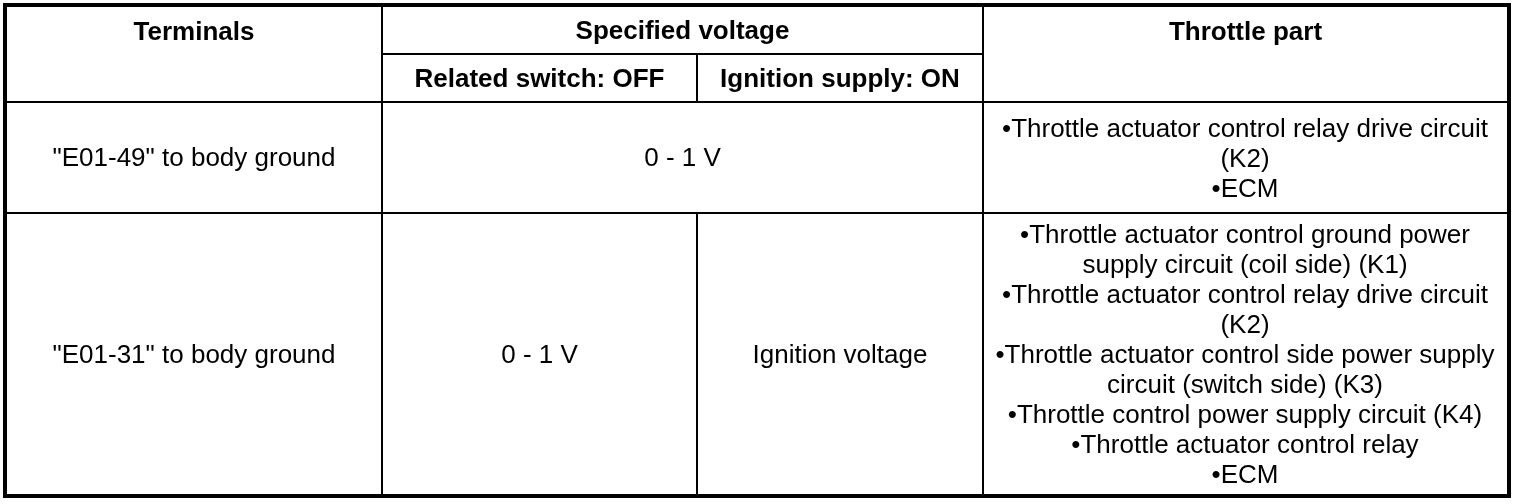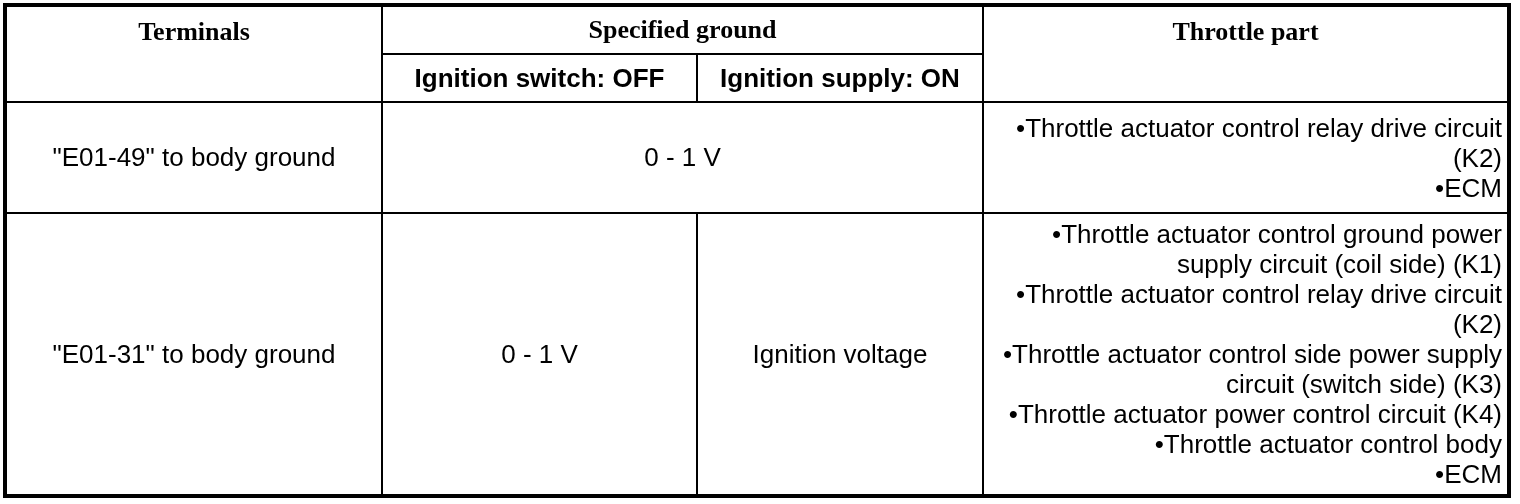--- a/index.html
+++ b/index.html
@@ -28,73 +28,73 @@
   .spec-table th {
     font-weight: bold;
     text-align: center;
   }
   
   th.span-rows {
     vertical-align: top;
     padding-top: 9px;
     line-height: 31px;
   }
-  tr.header-row-1 { height: 49px; font-family: Liberation Serif, serif; }
+  tr.header-row-1 { height: 49px; }
   tr.header-row-2 { height: 48px; }
   tr.data-row-1   { height: 111px; }
   tr.data-row-2   { height: 283px; }
   td.center-cell {
     text-align: center;
   }
   td.related-cell {
-    text-align: right;
+    text-align: center;
     padding: 4px 5px 4px 4px;
     line-height: 30px;
   }
   .bullet-item::before {
     content: "\2022";
   }
 </style>
 </head>
 <body>
 
 <table class="spec-table">
   <colgroup>
     <col style="width:377px">
     <col style="width:315px">
     <col style="width:286px">
     <col style="width:526px">
   </colgroup>
   <tbody>
     <tr class="header-row-1">
       <th class="span-rows" rowspan="2">Terminals</th>
-      <th colspan="2">Specified ground</th>
+      <th colspan="2">Specified voltage</th>
       <th class="span-rows" rowspan="2">Throttle part</th>
     </tr>
     <tr class="header-row-2">
-      <th>Ignition switch: OFF</th>
+      <th>Related switch: OFF</th>
       <th>Ignition supply: ON</th>
     </tr>
 
     <tr class="data-row-1">
       <td class="center-cell">"E01-49" to body ground</td>
       <td class="center-cell" colspan="2">0 - 1 V</td>
       <td class="related-cell">
         <div class="bullet-item">Throttle actuator control relay drive circuit (K2)</div>
         <div class="bullet-item">ECM</div>
       </td>
     </tr>
 
     <tr class="data-row-2">
       <td class="center-cell">"E01-31" to body ground</td>
       <td class="center-cell">0 - 1 V</td>
       <td class="center-cell">Ignition voltage</td>
       <td class="related-cell">
         <div class="bullet-item">Throttle actuator control ground power supply circuit (coil side) (K1)</div>
         <div class="bullet-item">Throttle actuator control relay drive circuit (K2)</div>
         <div class="bullet-item">Throttle actuator control side power supply circuit (switch side) (K3)</div>
-        <div class="bullet-item">Throttle actuator power control circuit (K4)</div>
-        <div class="bullet-item">Throttle actuator control body</div>
+        <div class="bullet-item">Throttle control power supply circuit (K4)</div>
+        <div class="bullet-item">Throttle actuator control relay</div>
         <div class="bullet-item">ECM</div>
       </td>
     </tr>
   </tbody>
 </table>
 
 </body></html>

